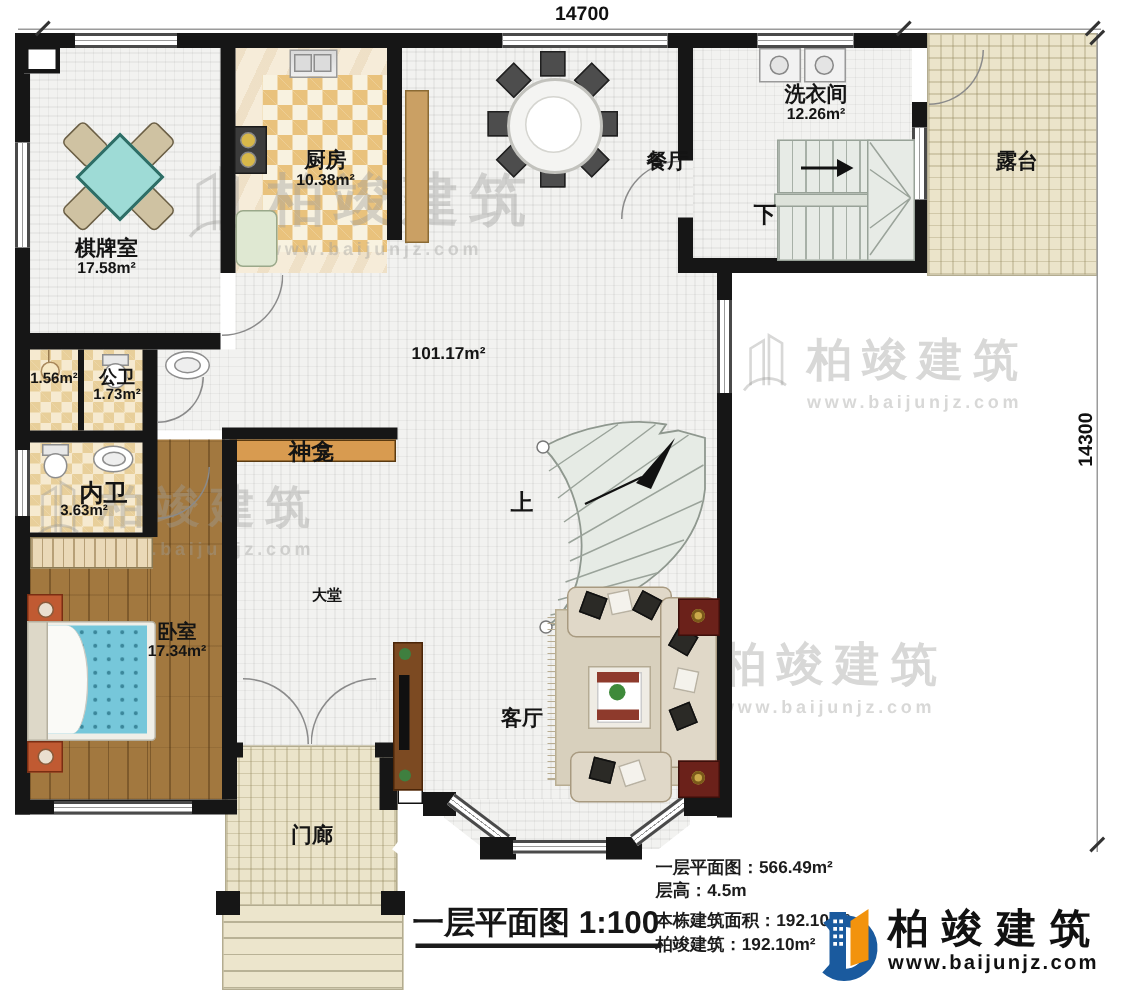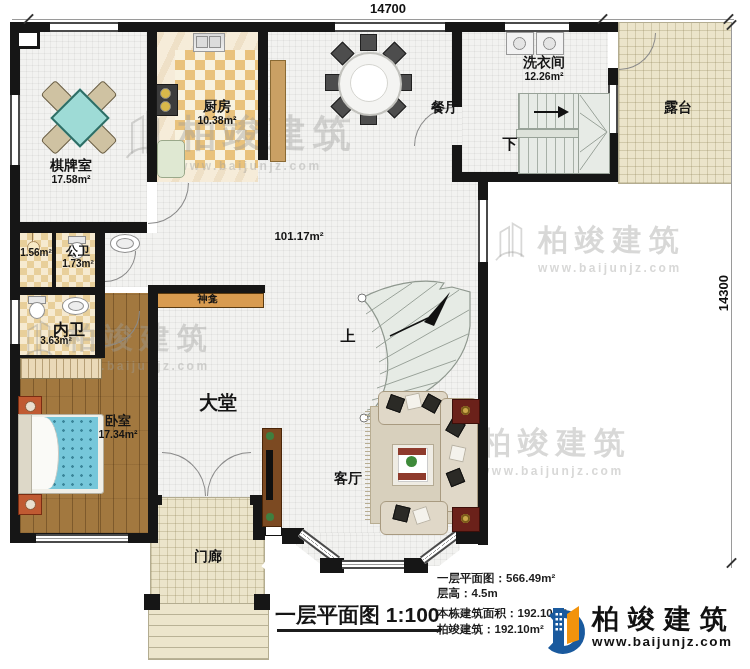--- a/index.html
+++ b/index.html
@@ -152,21 +152,21 @@
 
 <div class="w" style="left:95px;top:233px;width:10px;height:125px"></div>
 <div class="w" style="left:10px;top:287px;width:90px;height:8px"></div>
 <div class="w" style="left:52px;top:233px;width:4px;height:54px"></div>
 <div class="w" style="left:10px;top:355px;width:90px;height:8px"></div>
 <div class="arcbr" style="left:105px;top:251px;width:30px;height:30px"></div>
 <div class="arcbr" style="left:105px;top:311px;width:34px;height:34px"></div>
 
 <div class="w" style="left:148px;top:285px;width:117px;height:8px"></div>
 <div class="a" style="left:153px;top:293px;width:109px;height:13px;background:#d89b50;border:1px solid #5a3a10"></div>
-<div class="rl" style="left:153px;top:294px;width:109px;font-size:10px">神龛</div>
+<div class="rl" style="left:153px;top:294px;width:109px;font-size:15px">神龛</div>
 <div class="w" style="left:148px;top:293px;width:10px;height:240px"></div>
 
 <div class="w" style="left:452px;top:22px;width:10px;height:85px"></div>
 <div class="w" style="left:452px;top:145px;width:10px;height:37px"></div>
 <div class="arctl" style="left:414px;top:107px;width:38px;height:38px"></div>
 <div class="w" style="left:452px;top:172px;width:166px;height:10px"></div>
 
 <div class="w" style="left:608px;top:22px;width:10px;height:10px"></div>
 <div class="w" style="left:608px;top:68px;width:10px;height:114px"></div>
 <div class="wv" style="left:608px;top:85px;width:6px;height:48px"></div>
@@ -298,21 +298,21 @@
 <div class="rl sub" style="left:512px;top:71px;width:64px">12.26m²</div>
 <div class="rl" style="left:648px;top:100px;width:60px;font-size:14px">露台</div>
 <div class="rl" style="left:264px;top:230px;width:70px;font-size:11.5px">101.17m²</div>
 <div class="rl sub" style="left:14px;top:248px;width:44px;font-size:10px">1.56m²</div>
 <div class="rl" style="left:58px;top:245px;width:40px;font-size:12px">公卫</div>
 <div class="rl sub" style="left:56px;top:259px;width:44px;font-size:10px">1.73m²</div>
 <div class="rl" style="left:49px;top:322px;width:40px;font-size:16px">内卫</div>
 <div class="rl sub" style="left:32px;top:336px;width:48px;font-size:10px">3.63m²</div>
 <div class="rl" style="left:96px;top:414px;width:44px;font-size:13px">卧室</div>
 <div class="rl sub" style="left:90px;top:429px;width:56px">17.34m²</div>
-<div class="rl" style="left:192px;top:393px;width:52px;font-size:19px">大堂</div>
+<div class="rl" style="left:192px;top:393px;width:52px;font-size:10px">大堂</div>
 <div class="rl" style="left:334px;top:328px;width:28px;font-size:15px">上</div>
 <div class="rl" style="left:496px;top:136px;width:28px;font-size:15px">下</div>
 <div class="rl" style="left:324px;top:471px;width:48px;font-size:14px">客厅</div>
 <div class="rl" style="left:184px;top:549px;width:48px;font-size:14px">门廊</div>
 
 <div class="dimtxt" style="left:356px;top:1px;width:64px;text-align:center">14700</div>
 <div class="dimline" style="left:12px;top:19px;width:722px;height:1px"></div>
 <div class="tick" style="left:22px;top:18px"></div>
 <div class="tick" style="left:596px;top:18px"></div>
 <div class="tick" style="left:722px;top:18px"></div>

